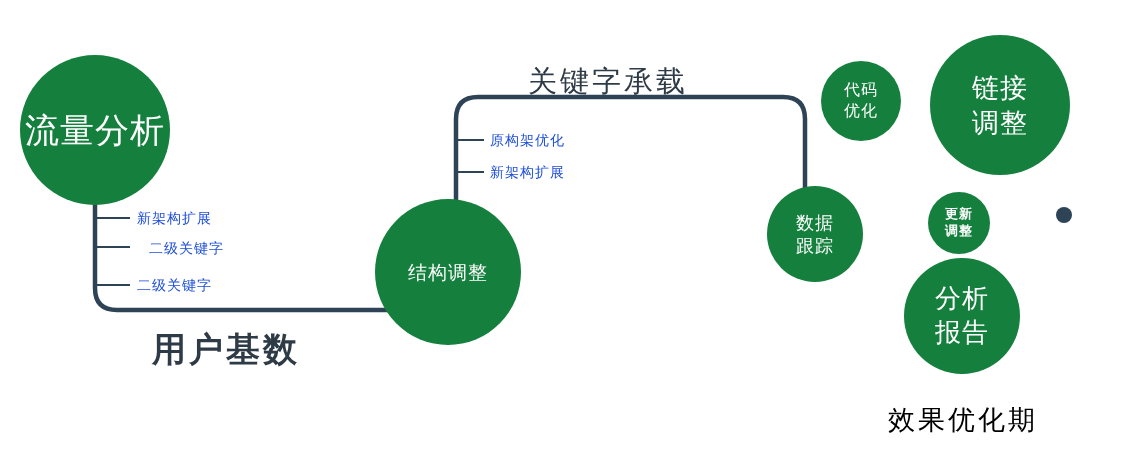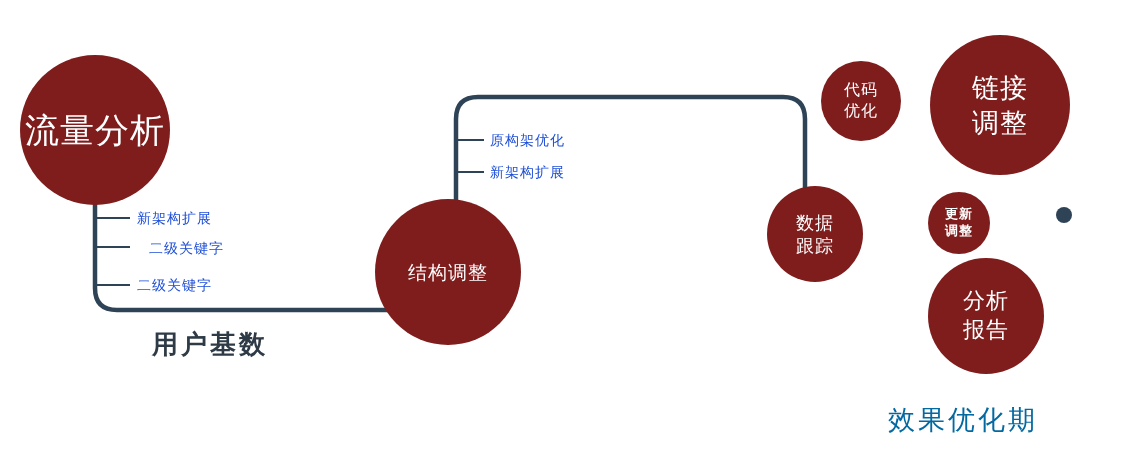--- a/index.html
+++ b/index.html
@@ -28,54 +28,54 @@
     stroke-width: 4.5;
   }
   .tick {
     fill: none;
     stroke: #2e4456;
     stroke-width: 2;
   }
   .node {
     position: absolute;
     border-radius: 50%;
-    background: #7f1d1d;
+    background: #15803d;
     color: #ffffff;
     display: flex;
     align-items: center;
     justify-content: center;
     text-align: center;
     white-space: pre-line;
     line-height: 1.3;
     letter-spacing: 1px;
   }
   .node-traffic   { left: 20px;  top: 55px;  width: 150px; height: 150px; font-size: 34px; }
   .node-structure { left: 375px; top: 199px; width: 146px; height: 146px; font-size: 19px; }
   .node-tracking  { left: 767px; top: 186px; width: 96px;  height: 96px;  font-size: 18px; }
   .node-code      { left: 821px; top: 61px;  width: 80px;  height: 80px;  font-size: 16px; }
   .node-link      { left: 930px; top: 35px;  width: 140px; height: 140px; font-size: 27px; }
   .node-update    { left: 928px; top: 192px; width: 62px;  height: 62px;  font-size: 13px; font-weight: 700; }
-  .node-report    { left: 928px; top: 258px; width: 116px; height: 116px; font-size: 22px; }
+  .node-report    { left: 904px; top: 258px; width: 116px; height: 116px; font-size: 26px; }
   .bullet-dot {
     position: absolute;
     left: 1056px;
     top: 207px;
     width: 16px;
     height: 16px;
     border-radius: 50%;
     background: #2e4456;
   }
   .edge-label {
     position: absolute;
     color: #2e3b47;
   }
   .edge-label.user-base {
     left: 152px;
     top: 327px;
-    font-size: 26px;
+    font-size: 34px;
     font-weight: 700;
     letter-spacing: 3px;
   }
   .edge-label.keyword-carry {
     left: 528px;
     top: 62px;
     font-size: 29px;
     letter-spacing: 3px;
   }
   .branch-label {
@@ -87,21 +87,21 @@
   .bl-left-0  { left: 137px; top: 210px; }
   .bl-left-1  { left: 149px; top: 240px; }
   .bl-left-2  { left: 137px; top: 277px; }
   .bl-mid-0   { left: 490px; top: 132px; }
   .bl-mid-1   { left: 490px; top: 164px; }
   .footer-label {
     position: absolute;
     left: 888px;
     top: 402px;
     font-size: 27px;
-    color: #0369a1;
+    color: #000000;
     letter-spacing: 3px;
   }
 </style>
 </head>
 <body>
 
 <div class="canvas">
 
   <svg class="lines" viewBox="0 0 1130 450">
 
@@ -118,20 +118,21 @@
   </svg>
 
   <div class="branch-label bl-left-0">新架构扩展</div>
   <div class="branch-label bl-left-1">二级关键字</div>
   <div class="branch-label bl-left-2">二级关键字</div>
 
   <div class="branch-label bl-mid-0">原构架优化</div>
   <div class="branch-label bl-mid-1">新架构扩展</div>
 
   <div class="edge-label user-base">用户基数</div>
+  <div class="edge-label keyword-carry">关键字承载</div>
 
   <div class="node node-traffic">流量分析</div>
   <div class="node node-structure">结构调整</div>
   <div class="node node-tracking">数据
 跟踪</div>
   <div class="node node-code">代码
 优化</div>
   <div class="node node-link">链接
 调整</div>
   <div class="node node-update">更新

